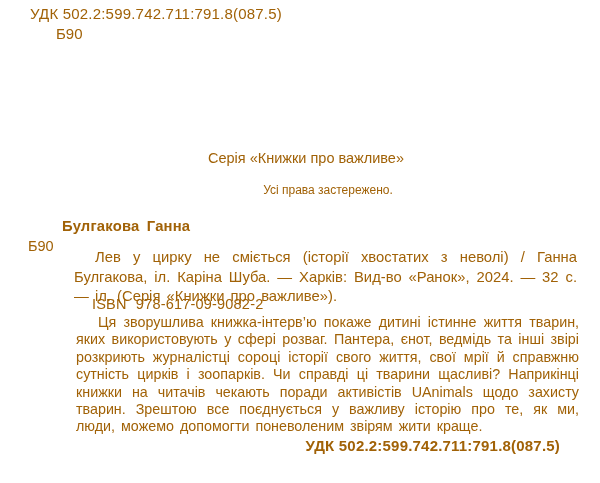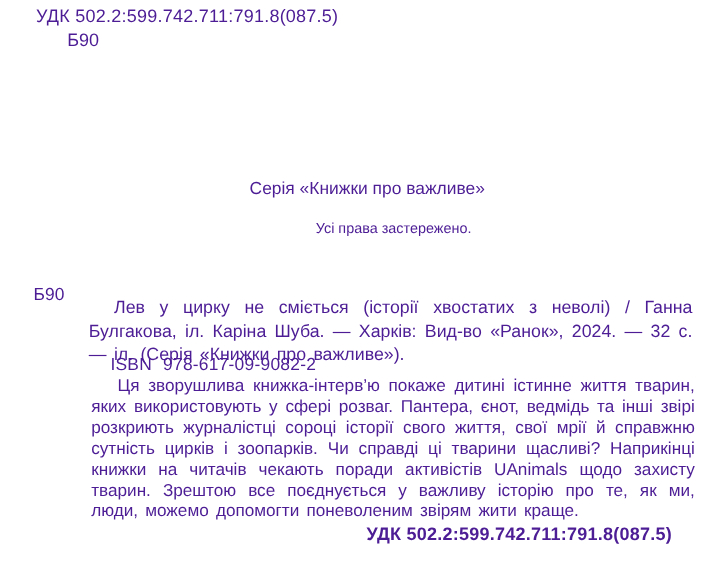--- a/index.html
+++ b/index.html
@@ -5,21 +5,21 @@
   html, body {
     margin: 0;
     padding: 0;
     background: #ffffff;
   }
   .page {
     position: relative;
     width: 600px;
     height: 483px;
     background: #ffffff;
-    color: #4c1d95;
+    color: #a16207;
     font-family: "Liberation Sans", "DejaVu Sans", sans-serif;
     overflow: hidden;
   }
   .abs { position: absolute; }
 
   .udc-top {
     left: 30px;
     top: 5px;
     font-size: 15px;
     letter-spacing: 0.2px;
@@ -103,20 +103,21 @@
 <div class="page">
 
   <div class="abs udc-top">УДК 502.2:599.742.711:791.8(087.5)</div>
 
   <div class="abs code-top">Б90</div>
 
   <div class="abs series">Серія «Книжки про важливе»</div>
 
   <div class="abs rights">Усі права застережено.</div>
 
+  <div class="abs author">Булгакова Ганна</div>
 
   <div class="abs entry-code">Б90</div>
 
   <p class="abs entry">Лев у цирку не сміється (історії хвостатих з неволі) / Ганна Булгакова, іл. Каріна Шуба. — Харків: Вид-во «Ранок», 2024. — 32 с. — іл. (Серія «Книжки про важливе»).</p>
 
   <div class="abs isbn">ISBN 978-617-09-9082-2</div>
 
   <p class="abs annotation">Ця зворушлива книжка-інтерв’ю покаже дитині істинне життя тварин, яких використовують у сфері розваг. Пантера, єнот, ведмідь та інші звірі розкриють журналістці сороці історії свого життя, свої мрії й справжню сутність цирків і зоопарків. Чи справді ці тварини щасливі? Наприкінці книжки на читачів чекають поради активістів UAnimals щодо захисту тварин. Зрештою все поєднується у важливу історію про те, як ми, люди, можемо допомогти поневоленим звірям жити краще.</p>
 
   <div class="abs udc-bottom">УДК 502.2:599.742.711:791.8(087.5)</div>

